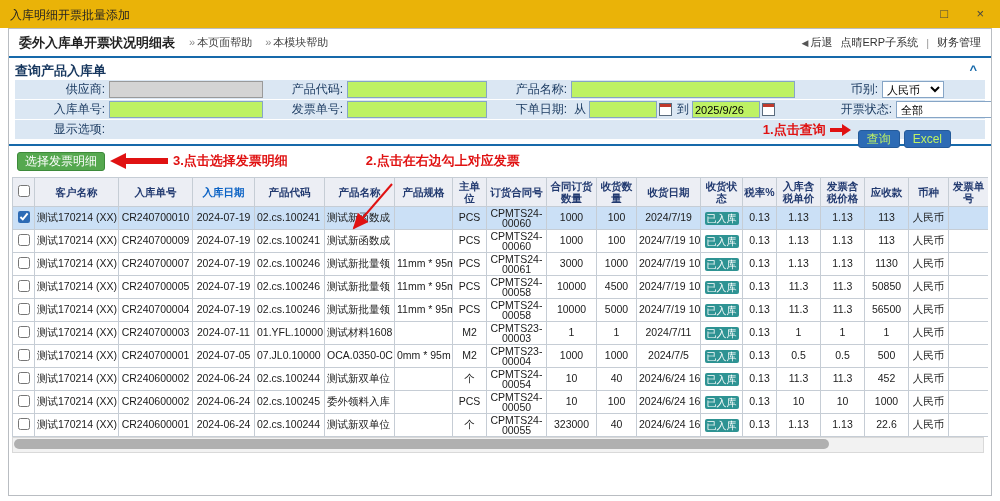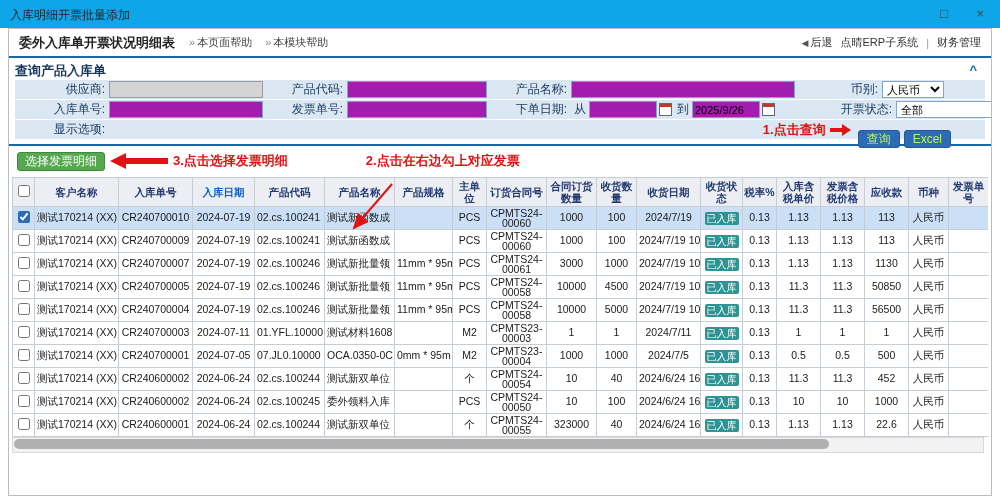--- a/index.html
+++ b/index.html
@@ -1,21 +1,21 @@
 <!DOCTYPE html>
 <html><head>
 <meta charset="utf-8">
 <style>
   html,body{margin:0;padding:0;}
   body{width:1000px;height:501px;overflow:hidden;background:#fff;
        font-family:"Liberation Sans","DejaVu Sans",sans-serif;}
   .app{position:relative;width:1000px;height:501px;background:#fff;overflow:hidden;}
 
   
-  .titlebar{position:absolute;left:0;top:0;right:0;height:28px;background:#0ea5e9;}
+  .titlebar{position:absolute;left:0;top:0;right:0;height:28px;background:#eab308;}
   .wtitle{position:absolute;left:10px;top:7px;font-size:12px;color:#222;}
   .wbtn{position:absolute;top:6px;font-size:13px;color:#444;cursor:default;}
   .wbtn.max{right:52px;}
   .wbtn.close{right:16px;}
 
   
   .frame{position:absolute;left:8px;top:28px;width:982px;height:466px;
          border:1px solid #b9bdc2;background:#fff;overflow:hidden;}
 
   
@@ -33,21 +33,21 @@
 
   
   .query{padding:1px 6px 4px 6px;}
   .q-title-row{height:21px;line-height:21px;position:relative;}
   .q-title{font-size:13px;font-weight:bold;color:#17375e;}
   .collapse{position:absolute;right:8px;top:0;color:#1769aa;font-weight:bold;cursor:pointer;font-size:13px;}
   .f-row{display:flex;align-items:center;height:19px;background:#dbe7f3;margin-bottom:1px;
          font-size:12px;color:#17375e;}
   .f-label{display:inline-block;text-align:right;padding-right:4px;white-space:nowrap;flex:none;}
   .w90{width:90px;}.w80{width:80px;}.w83{width:83px;}.w115{width:115px;}
-  .inp{height:15px;border:1px solid #86a5c6;font-size:11px;padding:0 2px;background:#a21caf;flex:none;
+  .inp{height:15px;border:1px solid #86a5c6;font-size:11px;padding:0 2px;background:#bef264;flex:none;
        font-family:inherit;}
   .inp.sup{width:148px;background:#d4d4d4;border-color:#9a9a9a;}
   .w152{width:148px;}.w138{width:134px;}.w222{width:218px;}.wdate{width:62px;}
   .sel{height:17px;font-size:11px;flex:none;font-family:inherit;border:1px solid #86a5c6;background:#fff;}
   .sel.w62{width:62px;}.sel.w122{width:122px;}
   .flbl{margin:0 3px;flex:none;}
   .cal{display:inline-block;width:11px;height:11px;border:1px solid #5a6b7d;background:#fff;
        margin:0 2px;position:relative;flex:none;cursor:pointer;}
   .cal-top{position:absolute;top:0;left:0;right:0;height:3px;background:#c0392b;}
   .spacer{flex:1;}

